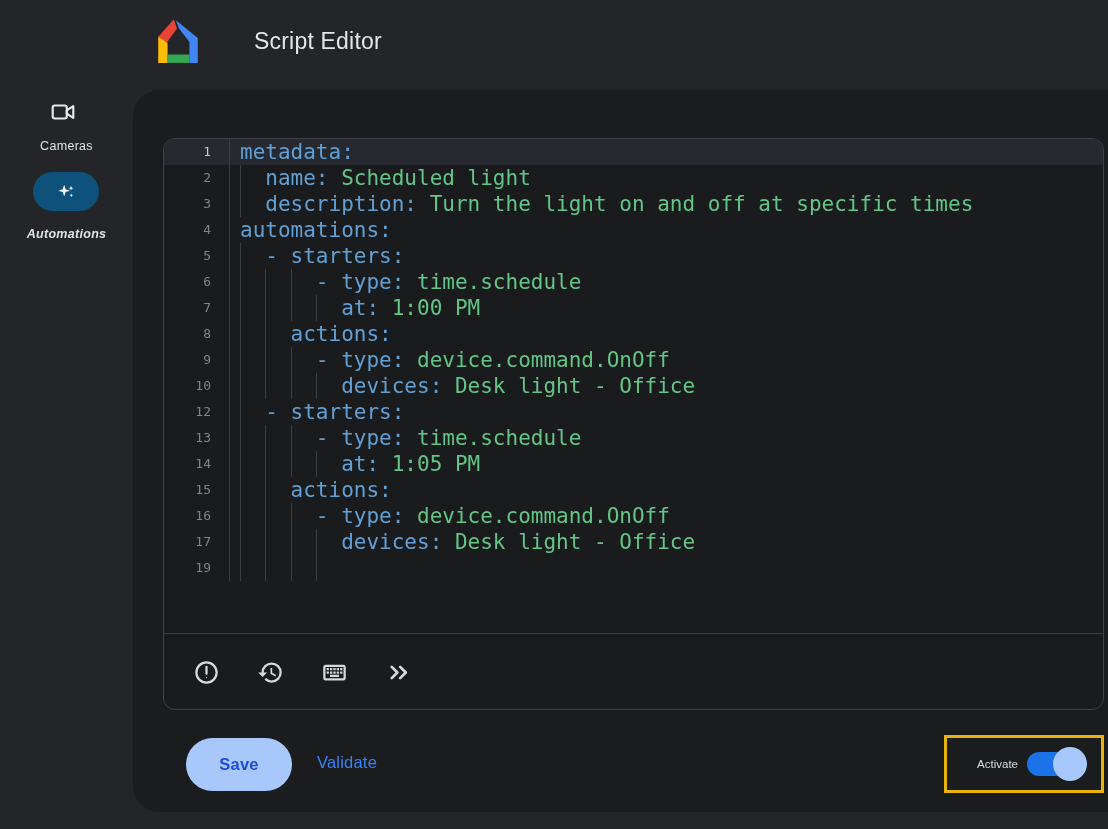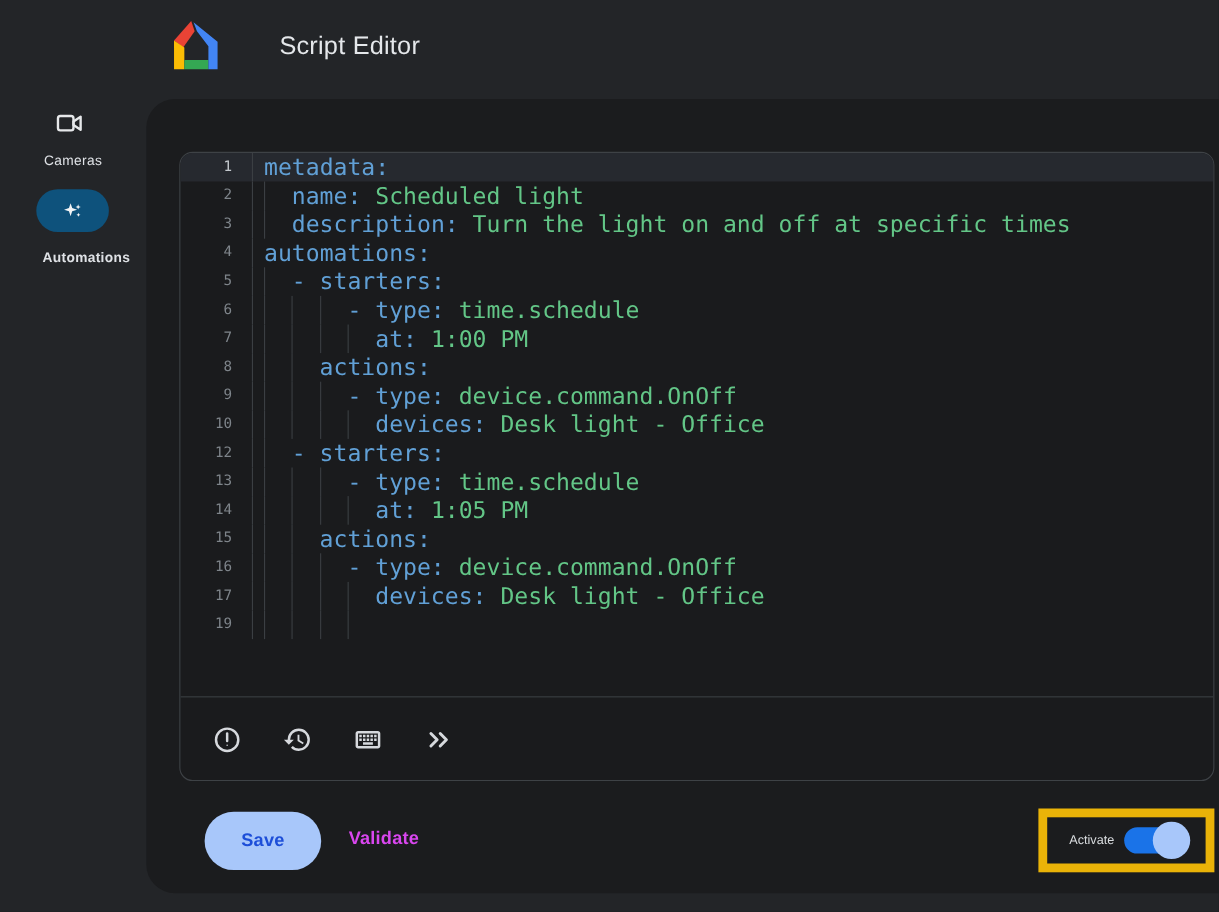--- a/index.html
+++ b/index.html
@@ -44,24 +44,24 @@
   .etoolbar{height:76px;border-top:1px solid #3b3f43;display:flex;align-items:center;
             padding-left:29px;gap:37px;}
   .tool-btn{width:27px;height:27px;color:#d6d9dd;cursor:pointer;display:flex;
             align-items:center;justify-content:center;}
   .tool-btn svg{width:27px;height:27px;}
   
   .save-btn{position:absolute;left:186px;top:738px;width:106px;height:53px;border-radius:27px;
             background:#a8c7fa;border:none;color:#1d4ed8;font-family:"Liberation Sans",sans-serif;
             font-size:16.5px;font-weight:700;letter-spacing:.2px;cursor:pointer;}
   .validate-btn{position:absolute;left:317px;top:753px;background:none;border:none;
-            color:#d946ef;font-family:"Liberation Sans",sans-serif;font-size:16.5px;
-            font-weight:700;letter-spacing:.2px;cursor:pointer;padding:0;}
+            color:#3b82f6;font-family:"Liberation Sans",sans-serif;font-size:16.5px;
+            font-weight:400;letter-spacing:.2px;cursor:pointer;padding:0;}
   .activate-wrap{position:absolute;left:944px;top:735px;width:160px;height:58px;
-            border:8px solid #eab308;box-sizing:border-box;display:flex;align-items:center;
+            border:3px solid #eab308;box-sizing:border-box;display:flex;align-items:center;
             justify-content:flex-end;padding-right:14px;}
   .activate-label{font-size:11.5px;color:#d8dbde;margin-right:9px;}
   .toggle{position:relative;width:52px;height:24px;cursor:pointer;flex:0 0 52px;margin-right:8px;}
   .toggle-track{position:absolute;left:0;top:0;width:52px;height:24px;border-radius:12px;background:#1a73e8;}
   .toggle-thumb{position:absolute;left:26px;top:-5px;width:34px;height:34px;border-radius:50%;background:#a8c7fa;}
 </style>
 </head>
 <body>
 
 <div class="header">
@@ -83,21 +83,21 @@
     <div class="side-label" style="position:absolute;left:0;top:49px;width:133px;">Cameras</div>
   </div>
   <div class="side-item" style="top:82px;height:115px;">
     <div class="pill">
       <svg width="22" height="22" viewBox="0 0 24 24" fill="#f2f4f6">
         <path d="M10 4 L11.6 8.9 L16.5 10.5 L11.6 12.1 L10 17 L8.4 12.1 L3.5 10.5 L8.4 8.9 Z"></path>
         <path d="M17.5 5.2 L18.2 7.1 L20.1 7.8 L18.2 8.5 L17.5 10.4 L16.8 8.5 L14.9 7.8 L16.8 7.1 Z"></path>
         <path d="M17.8 13.6 L18.4 15 L19.8 15.6 L18.4 16.2 L17.8 17.6 L17.2 16.2 L15.8 15.6 L17.2 15 Z"></path>
       </svg>
     </div>
-    <div class="side-label" style="position:absolute;left:12px;top:55px;width:133px;font-weight:bold;">Automations</div>
+    <div class="side-label" style="position:absolute;left:0;top:55px;width:133px;font-weight:bold;font-style:italic;">Automations</div>
   </div>
 </div>
 
 <div class="panel"></div>
 
 <div class="editor">
   <div class="code-area">
       <div class="crow active">
         <div class="gut">1</div>
         <div class="ccontent"><span class="tok-blue">metadata:</span></div>

